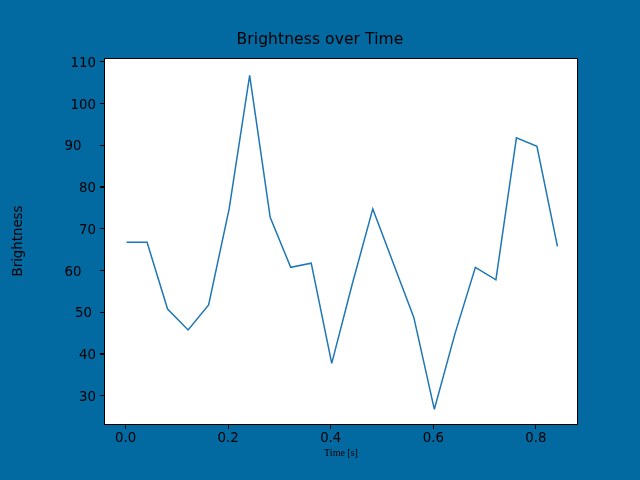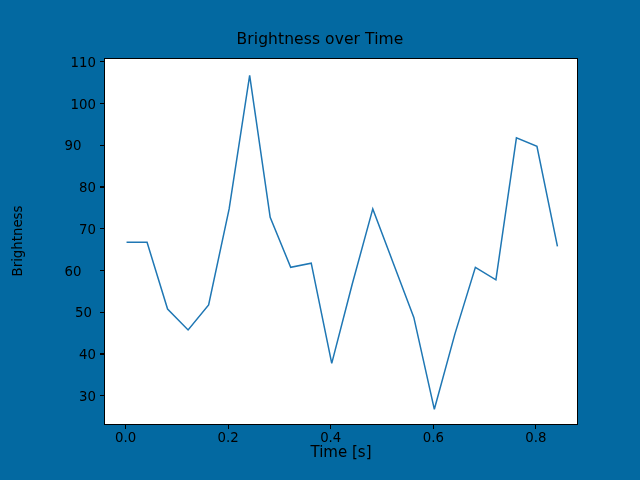--- a/index.html
+++ b/index.html
@@ -87,24 +87,25 @@
     top: 241px;
     font-size: 13.3px;
     color: #000000;
     transform: translate(-50%, -50%) rotate(-90deg);
     white-space: nowrap;
   }
   #xlabel {
     position: absolute;
     left: 341px;
     top: 452px;
-    font-size: 15px;
+    font-size: 10px;
     color: #000000;
     transform: translate(-50%, -50%);
     white-space: nowrap;
+    font-family: Liberation Serif, serif;
   }
   #ytick-layer, #xtick-layer { position: absolute; left:0; top:0; width:640px; height:480px; }
 </style>
 </head>
 <body>
 
 <div id="figure">
 
   <div id="chart-title">Brightness over Time</div>
 

